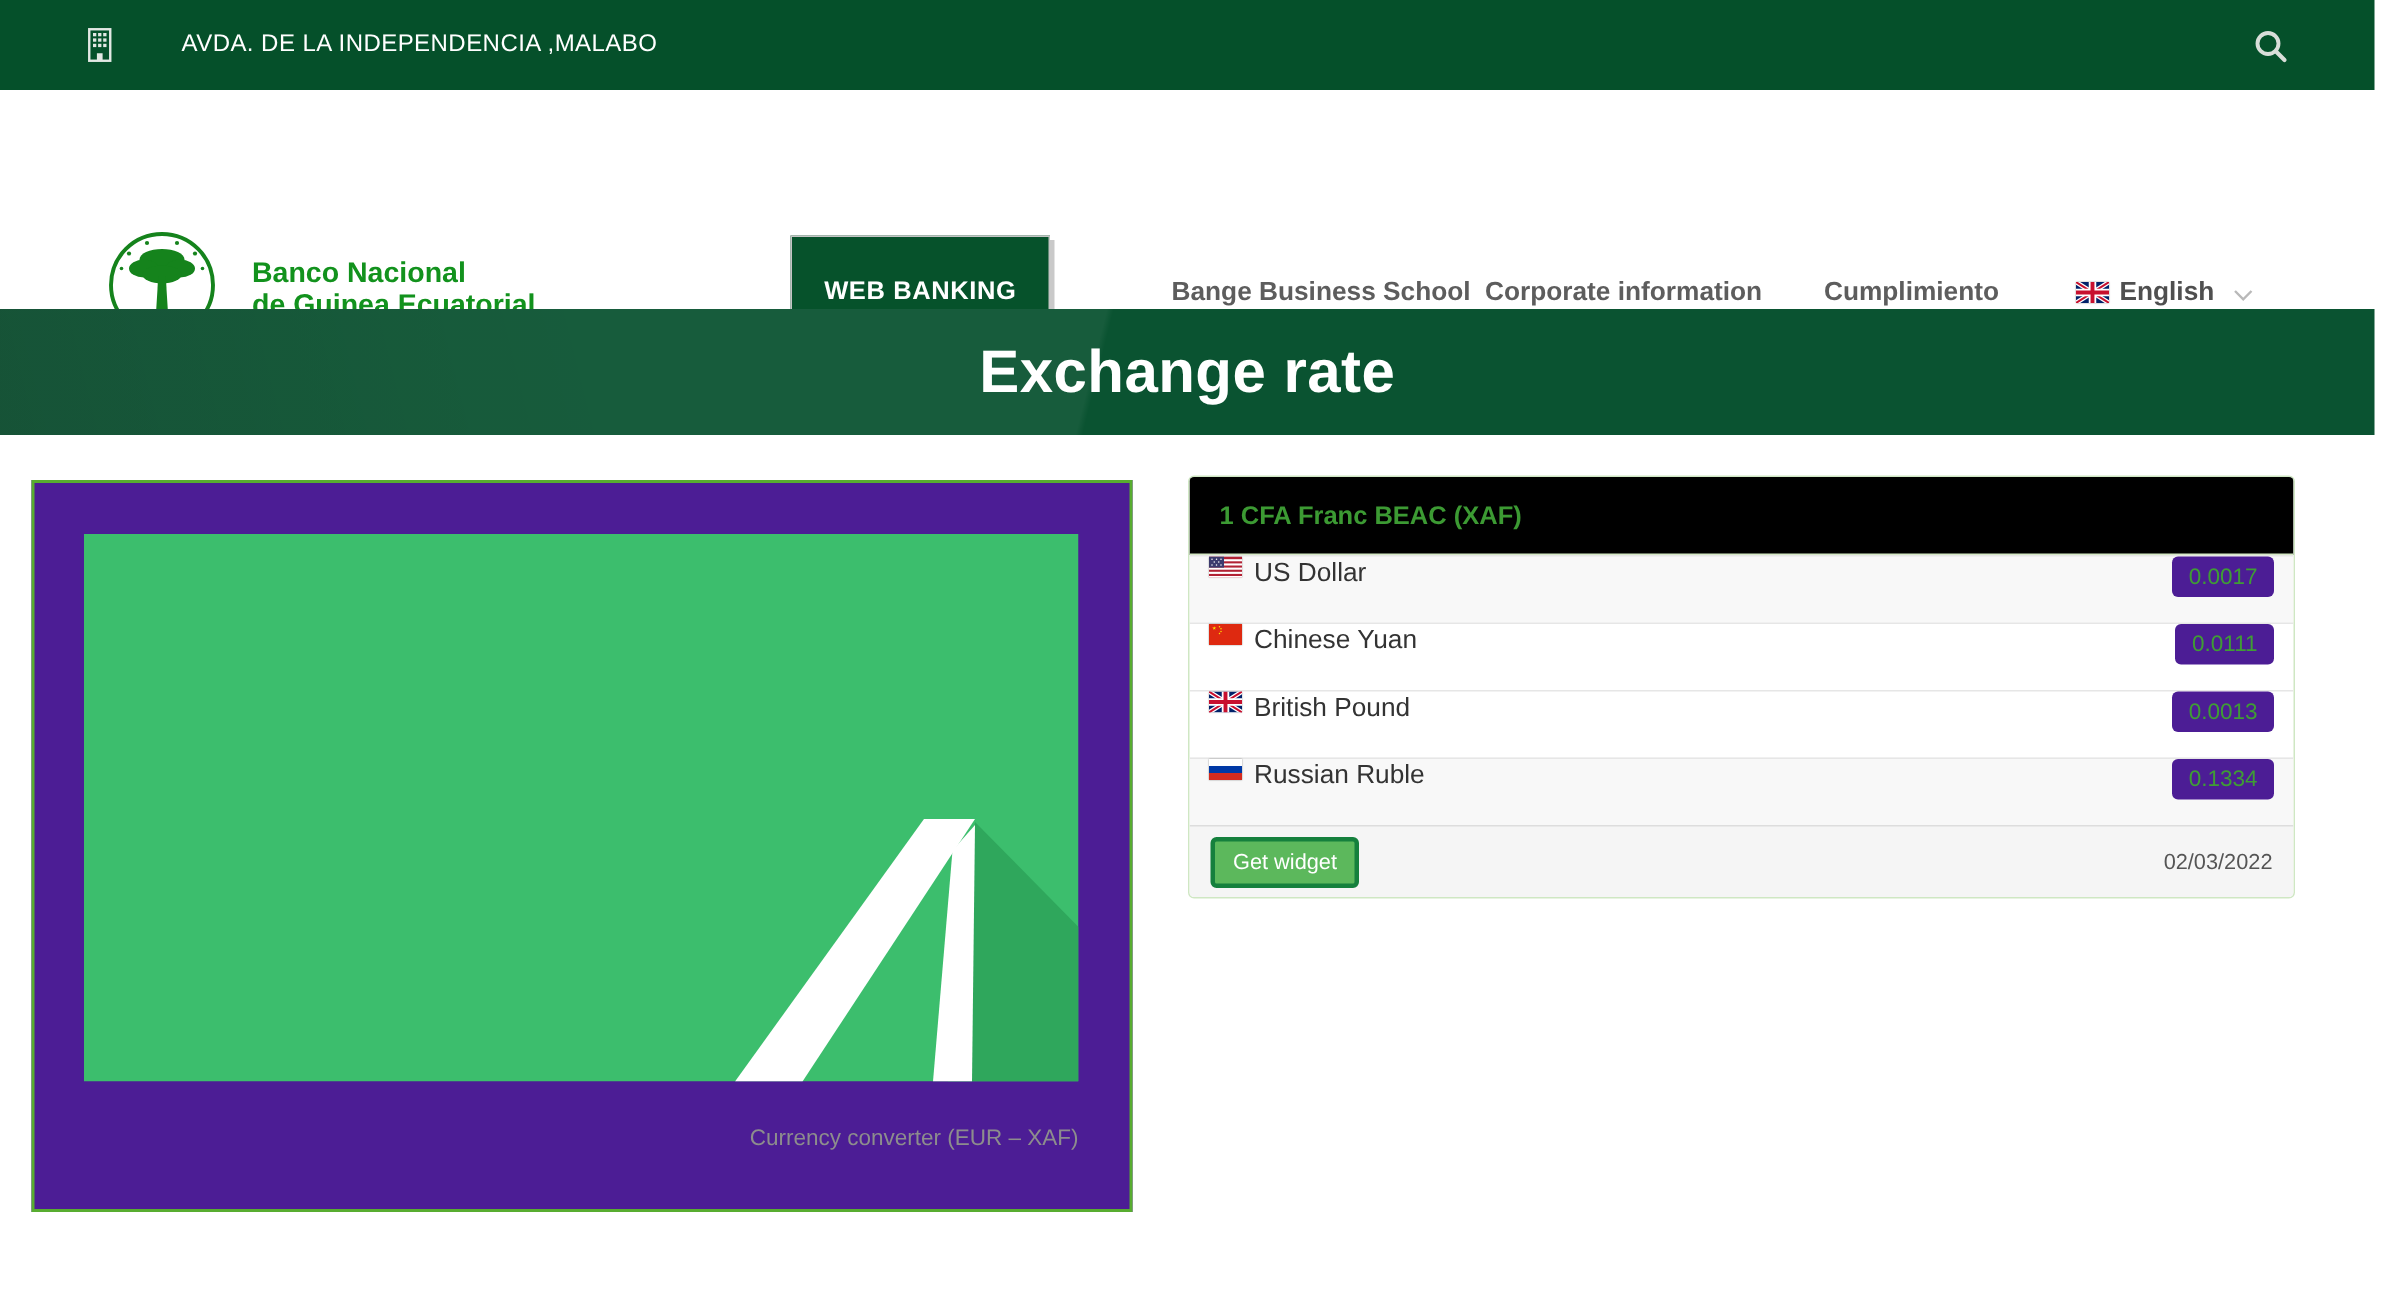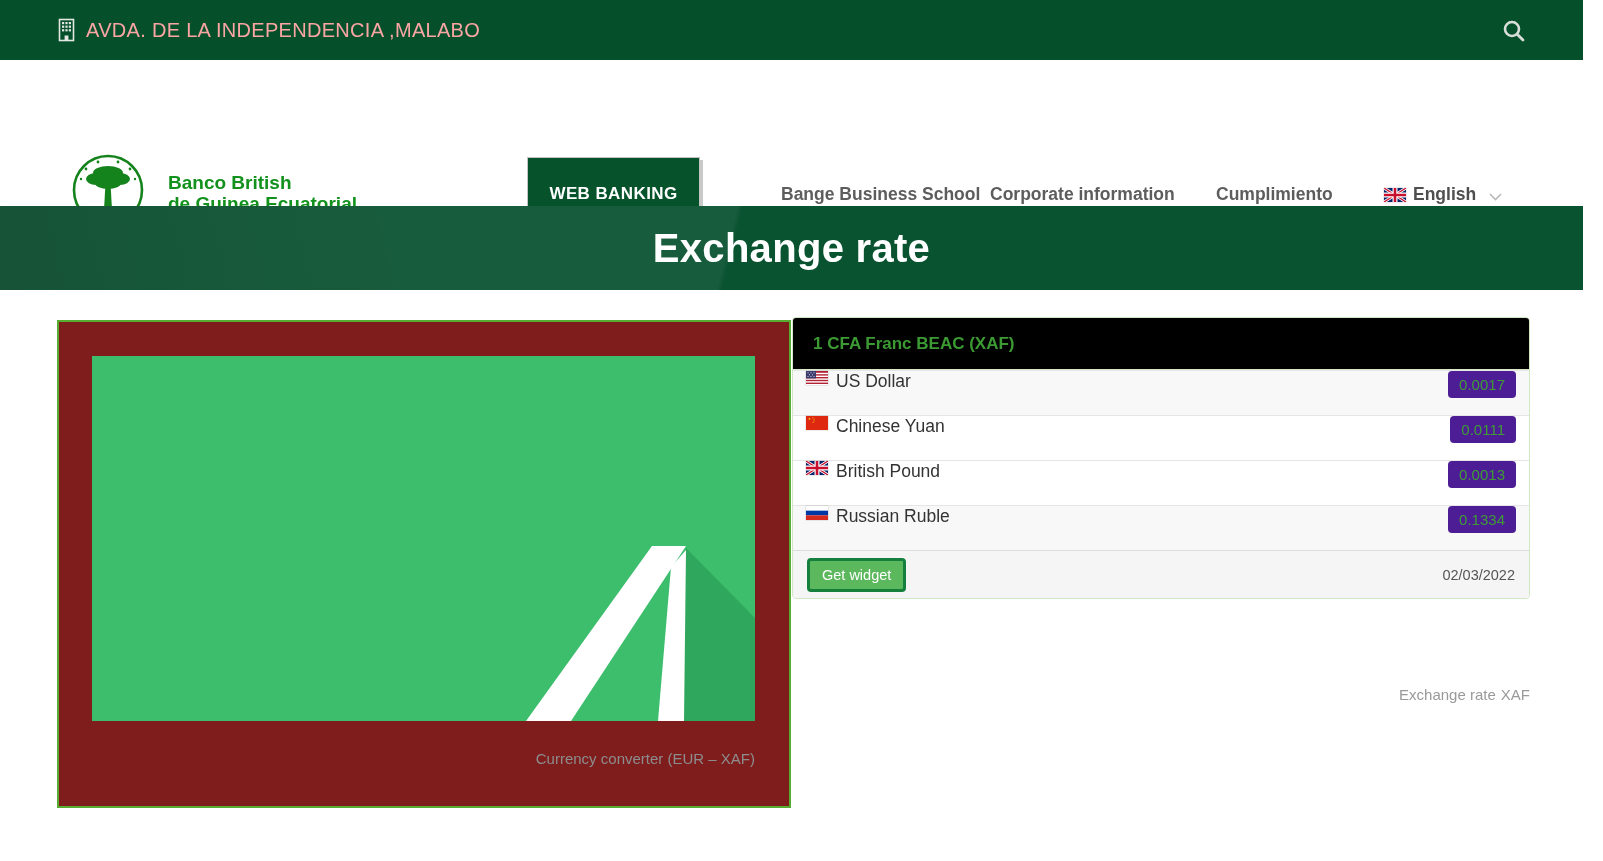--- a/index.html
+++ b/index.html
@@ -4,21 +4,21 @@
 <style>
   * { margin:0; padding:0; box-sizing:border-box; }
   html,body { background:#ffffff; }
   body { font-family:"Liberation Sans", sans-serif; }
   .page { position:relative; width:1603px; height:861px; background:#fff; overflow:hidden; }
 
   
   .topbar { position:absolute; left:0; top:0; width:1583px; height:60px; background:#05502a;
             display:flex; align-items:center; }
   .topbar .addr { display:flex; align-items:center; gap:10px; margin-left:57px; }
-  .topbar .addr span { color:#fca5a5; font-size:20px; letter-spacing:0.3px; }
+  .topbar .addr span { color:#ffffff; font-size:16px; letter-spacing:0.3px;margin-left:35px; }
   .search-btn { position:absolute; left:1499px; top:16px; width:30px; height:30px; cursor:pointer; }
 
   
   .header { position:absolute; left:0; top:60px; width:1583px; height:146px; background:#fff; }
   .logo-wrap { position:absolute; left:58px; top:92px; display:flex; align-items:flex-start; cursor:pointer; }
   .logo-text { margin-left:10px; padding-top:20px; }
   .logo-name { color:#12921d; font-weight:bold; font-size:19px; line-height:21px; }
   .logo-tagline { margin-top:3px; color:#1c2b1c; font-size:15px; font-style:italic;
                   font-family:"DejaVu Serif", serif; letter-spacing:1px; }
   .webbanking { position:absolute; left:527px; top:97px; width:173px; height:74px;
@@ -36,21 +36,21 @@
   .banner { position:absolute; left:0; top:206px; width:1583px; height:84px;
             background:
               linear-gradient(104deg, rgba(255,255,255,0.055) 0%, rgba(255,255,255,0.055) 46%, rgba(255,255,255,0) 46.3%),
               linear-gradient(76deg, rgba(0,0,0,0.12) 0%, rgba(0,0,0,0) 26%),
               #0a5331;
             display:flex; align-items:center; justify-content:center; }
   .banner h1 { color:#ffffff; font-size:40px; font-weight:bold; letter-spacing:0.3px; }
 
   
   .card { position:absolute; left:21px; top:320px; width:734px; height:488px;
-          background:#7f1d1d; border:2px solid #58ad30;margin-left:36px; }
+          background:#4c1d95; border:2px solid #58ad30; }
   .conv-img { position:absolute; left:33px; top:34px; width:663px; height:365px; cursor:pointer; }
   .conv-img svg { display:block; }
   .conv-caption { position:absolute; top:428px; right:34px; color:#8d8d8d; font-size:15px; cursor:pointer; }
 
   
   .panel { position:absolute; left:792px; top:317px; width:738px;
            border:1px solid #cfe7c3; border-radius:4px; background:#fff; overflow:hidden; }
   .panel-header { height:52px; background:#000000; border-bottom:1px solid #d6e9c6;
                   display:flex; align-items:center; padding-left:20px; }
   .panel-header span { color:#3c9a33; font-weight:bold; font-size:17px; }
@@ -121,21 +121,21 @@
           <ellipse cx="50" cy="31" rx="13" ry="6"></ellipse>
           <path d="M47.5 32 L46 57 L54 57 L52.5 32 Z"></path>
           <path d="M46 57 Q40 53 34 56 L34 58 L66 58 L66 56 Q60 53 54 57 Z"></path>
         </g>
         <path d="M28 58 Q50 65 72 58" fill="none" stroke="#15831c" stroke-width="1.6"></path>
         <ellipse cx="50" cy="76" rx="33" ry="15" fill="#27962c" stroke="#15831c" stroke-width="2"></ellipse>
         <ellipse cx="50" cy="76" rx="29" ry="11.5" fill="none" stroke="#ffffff" stroke-width="1.4"></ellipse>
         <text x="50" y="81" text-anchor="middle" fill="#ffffff" font-size="13.5" font-weight="bold" font-family="Liberation Sans, sans-serif" letter-spacing="1">BANGE</text>
       </svg>
       <div class="logo-text">
-        <div class="logo-name">Banco British</div>
+        <div class="logo-name">Banco Nacional</div>
         <div class="logo-name">de Guinea Ecuatorial</div>
         <div class="logo-tagline">El banco de todos</div>
       </div>
     </div>
 
     <div class="webbanking">WEB BANKING</div>
 
     <div class="nav-item nav-bbs">Bange Business School</div>
     <div class="nav-item nav-ci">Corporate information</div>
     <div class="nav-item nav-cum">Cumplimiento</div>
@@ -237,17 +237,14 @@
       <span class="cur-name">Russian Ruble</span>
       <span class="rate-pill">0.1334</span>
     </div>
 
     <div class="panel-footer">
       <button class="widget-btn">Get widget</button>
       <span class="panel-date">02/03/2022</span>
     </div>
   </div>
 
-  <div class="bottom-links">
-    <span class="lnk-er">Exchange rate</span><span class="lnk-xaf">XAF</span>
-  </div>
 
 </div>
 
 </body></html>

